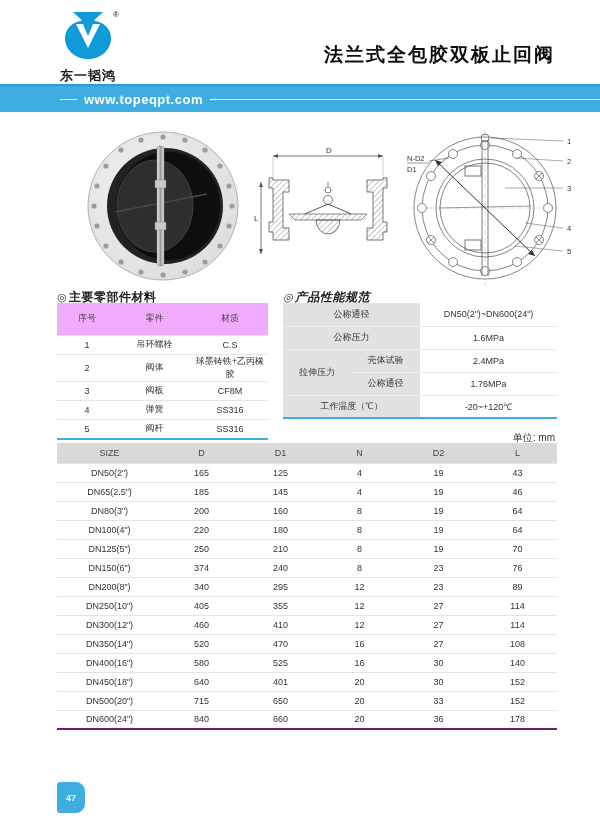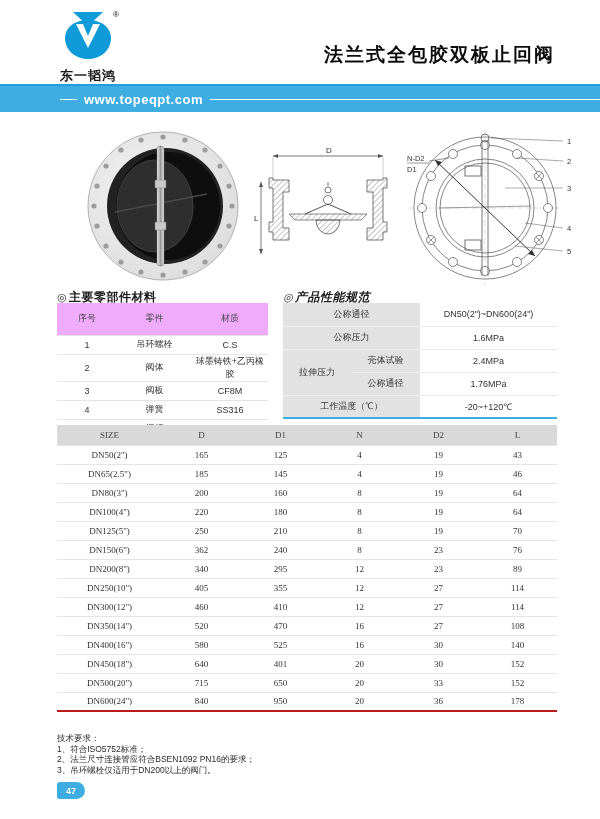--- a/index.html
+++ b/index.html
@@ -40,30 +40,30 @@
 
   
   .perf-table { position:absolute; left:283px; top:303px; width:274px; border-bottom:2px solid #3dade2; }
   .perf-table td { height:23px;margin-left:16px; }
   .perf-table td.lbl { background:#e2e2e2; border-top:1px solid #efefef; color:#333; }
   .perf-table td.val { background:#fff; border-top:1px solid #e8e8e8; }
   .perf-table col.a { width:68px; } .perf-table col.b { width:69px; } .perf-table col.v { width:137px; }
   .perf-table tr:first-child td { border-top:none; }
 
   
-  .dim-table { position:absolute; left:57px; top:425px; width:500px; border-bottom:2px solid #b91c1c;font-family:Liberation Serif, serif; }
+  .dim-table { position:absolute; left:57px; top:443px; width:500px; border-bottom:2px solid #701a75; }
   .dim-table th { background:#d9d9d9; height:20px; color:#444; font-weight:normal; }
   .dim-table td { height:19px; border-top:1px solid #e5e5e5; }
   .dim-table col.s { width:105px; } .dim-table col.n { width:79px; }
 
   
   .notes { position:absolute; left:57px; top:733px; font-size:8.5px; color:#2a2a2a; line-height:10.5px; }
 
   
-  .page-badge { position:absolute; left:57px; top:782px; width:28px; height:17px; background:#3dade2; color:#fff; font-size:9px; font-weight:bold; display:flex; align-items:center; justify-content:center; border-radius:3px 9px 9px 3px; }
+  .page-badge { position:absolute; left:57px; top:782px; width:28px; height:31px; background:#3dade2; color:#fff; font-size:9px; font-weight:bold; display:flex; align-items:center; justify-content:center; border-radius:3px 9px 9px 3px; }
 
   svg text { font-family:"Liberation Sans", sans-serif; }
 </style>
 </head>
 <body>
 
 <div class="page">
 
   <div class="brand">
     <svg width="58" height="50" viewBox="0 0 58 50">
@@ -367,21 +367,21 @@
         <tr>
           <td>DN125(5")</td>
           <td>250</td>
           <td>210</td>
           <td>8</td>
           <td>19</td>
           <td>70</td>
         </tr>
         <tr>
           <td>DN150(6")</td>
-          <td>362</td>
+          <td>374</td>
           <td>240</td>
           <td>8</td>
           <td>23</td>
           <td>76</td>
         </tr>
         <tr>
           <td>DN200(8")</td>
           <td>340</td>
           <td>295</td>
           <td>12</td>
@@ -432,32 +432,24 @@
           <td>DN500(20")</td>
           <td>715</td>
           <td>650</td>
           <td>20</td>
           <td>33</td>
           <td>152</td>
         </tr>
         <tr>
           <td>DN600(24")</td>
           <td>840</td>
-          <td>950</td>
+          <td>660</td>
           <td>20</td>
           <td>36</td>
           <td>178</td>
         </tr>
       </tbody>
   </table>
 
-  <div class="notes">
-    <div>技术要求：</div>
-    <div>
-        <div>1、符合ISO5752标准；</div>
-        <div>2、法兰尺寸连接管应符合BSEN1092 PN16的要求；</div>
-        <div>3、吊环螺栓仅适用于DN200以上的阀门。</div>
-      </div>
-  </div>
 
   <div class="page-badge">47</div>
 
 </div>
 
 </body></html>

